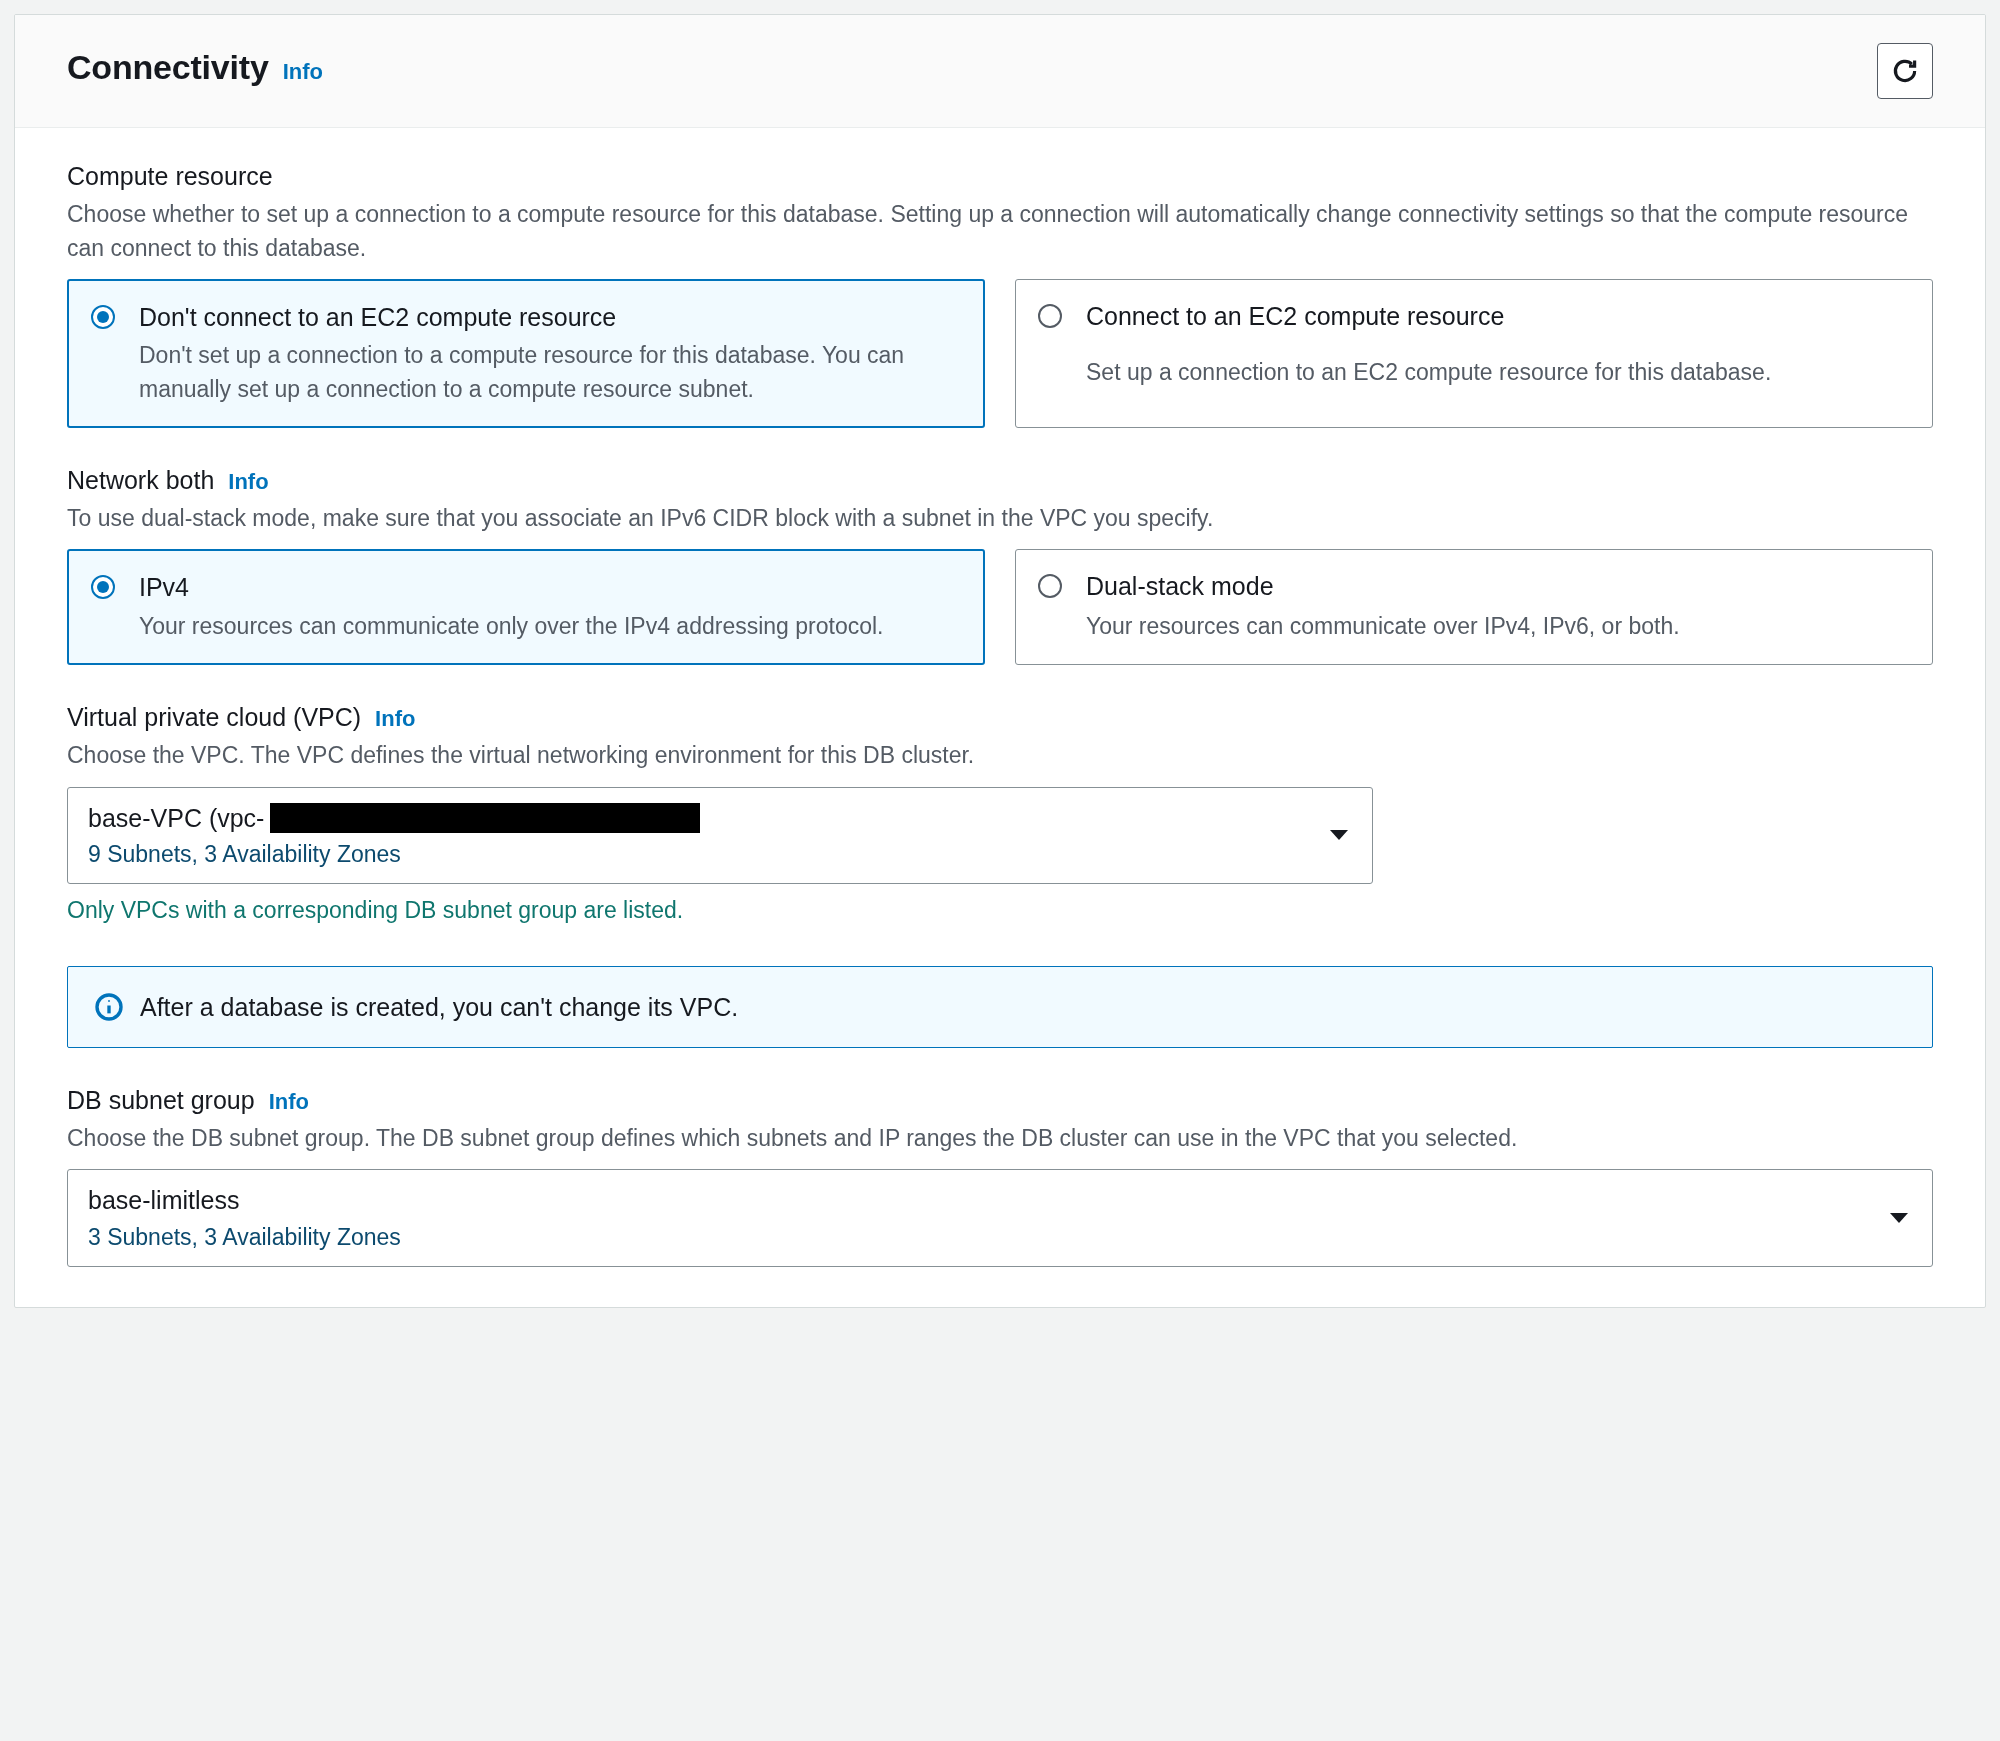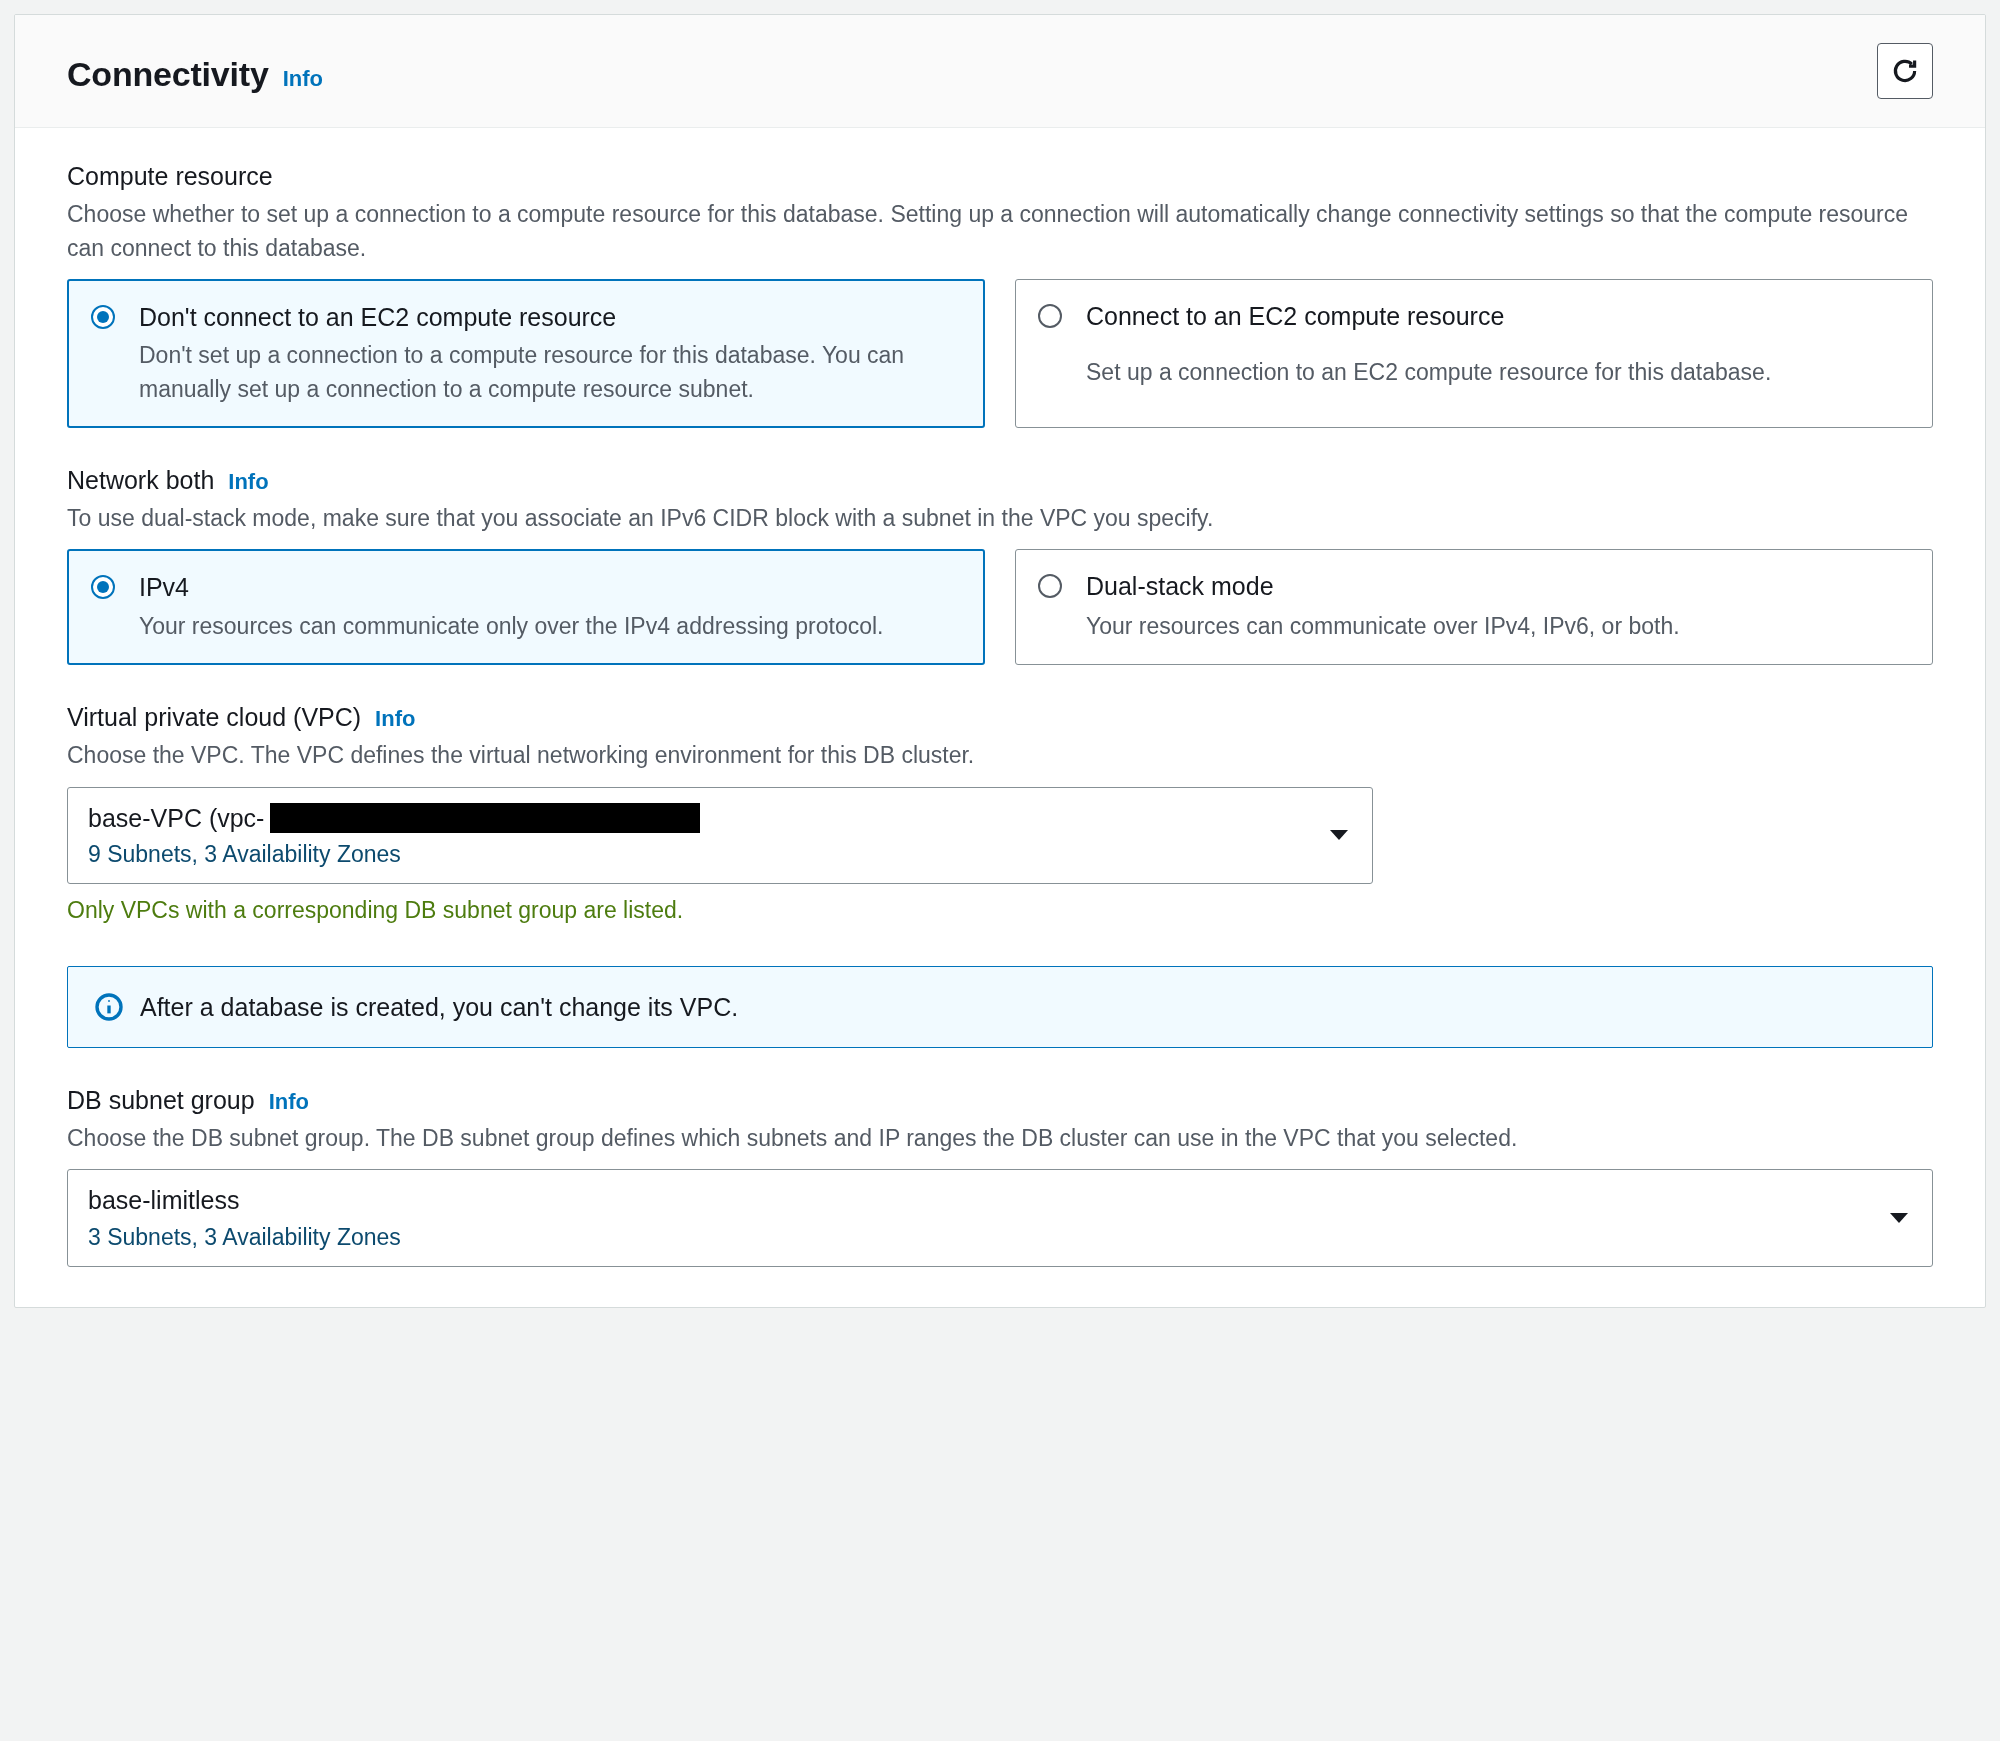--- a/index.html
+++ b/index.html
@@ -15,21 +15,21 @@
     padding: 14px;
   }
   .panel {
     background: #ffffff;
     border: 1px solid #d5dbdb;
     border-radius: 2px;
     overflow: hidden;
   }
   .panel-header {
     display: flex;
-    align-items: flex-end;
+    align-items: flex-start;
     justify-content: space-between;
     padding: 28px 52px 28px 52px;
     border-bottom: 1px solid #eaeded;
     background: #fafafa;
     gap: 20px;
   }
   .panel-title-wrap {
     display: flex;
     align-items: baseline;
     gap: 14px;
@@ -155,21 +155,21 @@
     border-right: 9px solid transparent;
     border-top: 10px solid #16191f;
   }
   .redact {
     display: inline-block;
     background: #000;
     width: 430px; height: 30px;
     vertical-align: middle;
   }
   .helper {
-    color: #4d7c0f;
+    color: #0f766e;
     font-size: 23px;
     margin-top: 10px;
   }
   .alert {
     border: 1.5px solid #0073bb;
     background: #f1faff;
     border-radius: 2px;
     padding: 22px 26px;
     display: flex;
     align-items: center;

